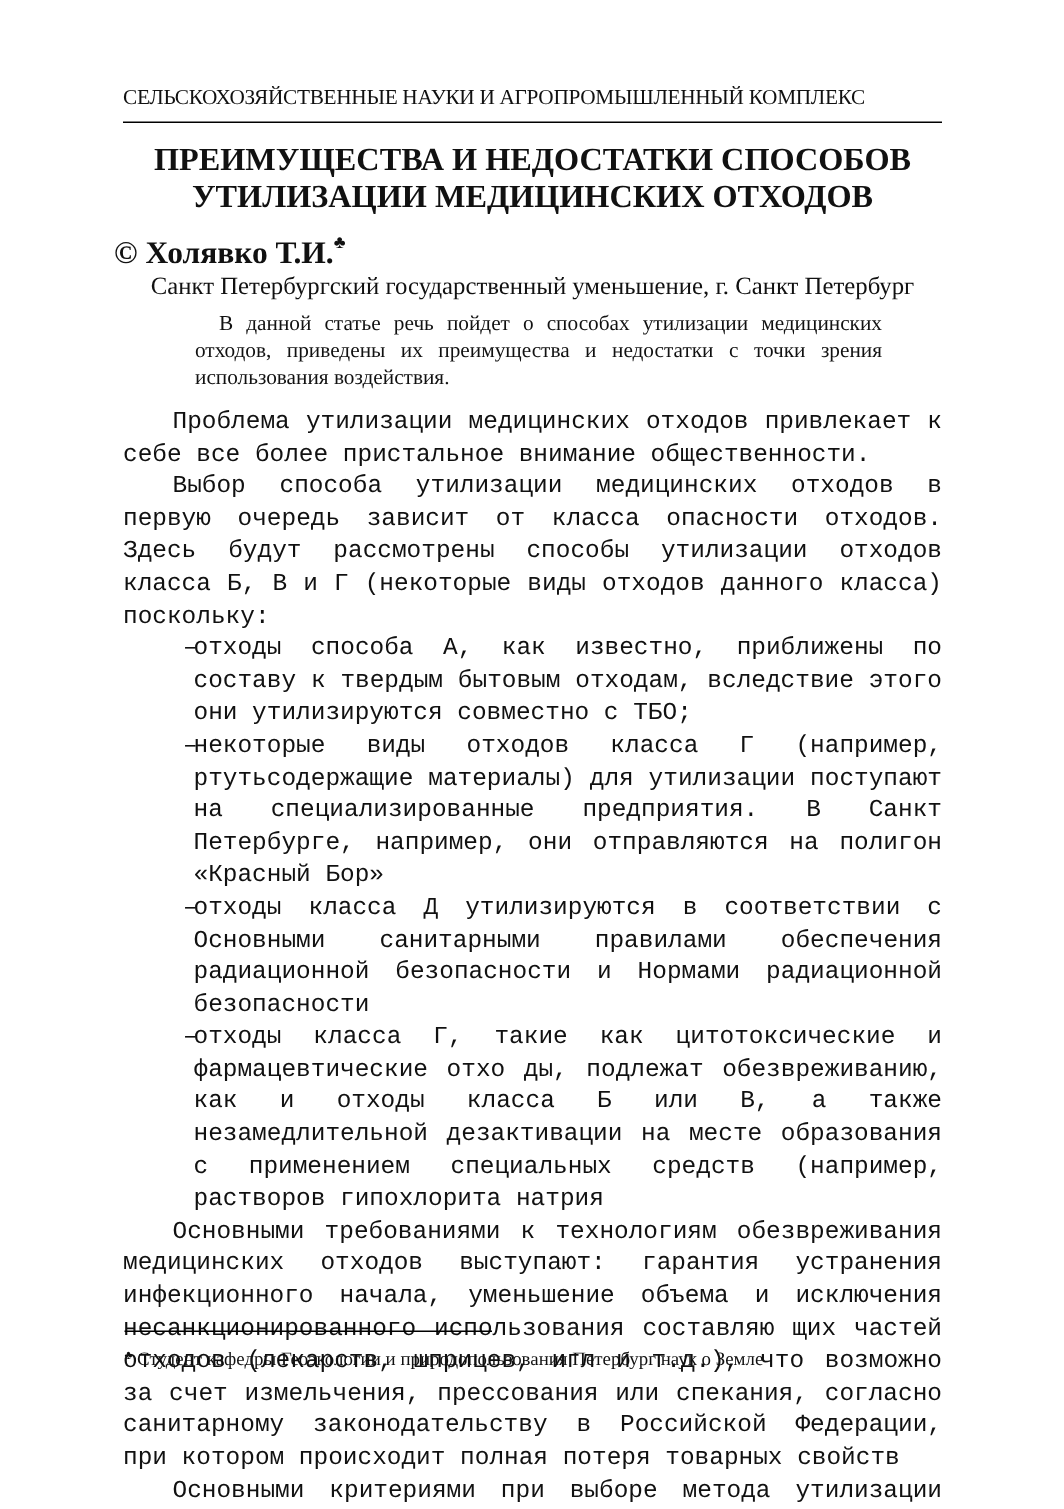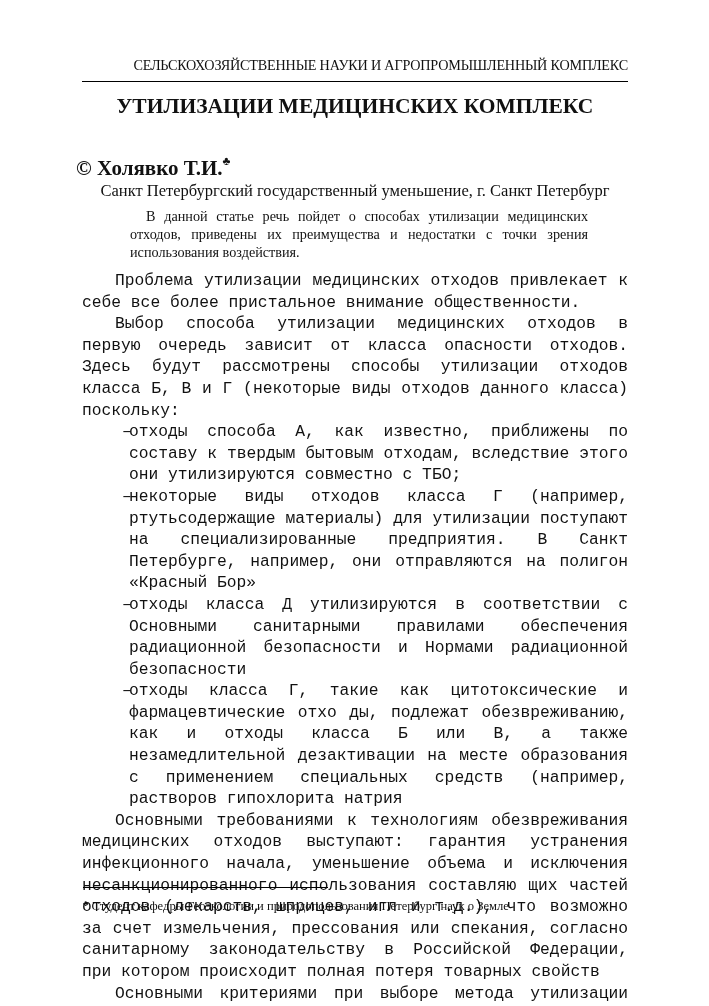--- a/index.html
+++ b/index.html
@@ -1,19 +1,19 @@
 <!DOCTYPE html>
 <html><head>
 <meta charset="utf-8">
 <style>
   html, body { margin:0; padding:0; background:#ffffff; }
   body { width:709px; height:1006px; position:relative; overflow:hidden;
          font-family:"Liberation Serif", serif; color:#111; }
   .abs { position:absolute; }
-  .running-head { left:82px; width:546px; top:57px; text-align:right; font-size:14.2px; letter-spacing:-0.2px; }
+  .running-head { left:82px; width:546px; top:57px; text-align:left; font-size:14.2px; letter-spacing:-0.2px; }
   .head-rule { left:82px; width:546px; top:81px; height:0; border-top:1.4px solid #000; }
   .title { left:60px; width:590px; top:94px; text-align:center; font-weight:bold; font-size:21.5px; line-height:25px; }
   .author { left:76px; width:590px; top:156px; text-align:left; font-weight:bold; font-size:21px; }
   .author sup { font-size:12px; vertical-align:top; position:relative; top:-2px; }
   .affil { left:60px; width:590px; top:181px; text-align:center; font-size:16.5px; }
   .abstract { left:130px; width:458px; top:207px; font-size:14.2px; line-height:18px; text-align:justify; text-indent:16px; }
   .body { left:82px; width:546px; top:270px; font-size:16.3px; line-height:21.6px;font-family:Liberation Mono, monospace; }
   .para { text-align:justify; text-indent:33px; margin:0; }
   .list { margin:0; padding:0; list-style:none; }
   .list li { position:relative; padding-left:47px; margin-left:0; text-align:justify; }
@@ -24,21 +24,22 @@
   .footnote { left:83px; top:899px; font-size:12.6px; }
   .footnote sup { font-size:8px; vertical-align:top; }
 </style>
 </head>
 <body>
 
 <div class="abs running-head">СЕЛЬСКОХОЗЯЙСТВЕННЫЕ НАУКИ И АГРОПРОМЫШЛЕННЫЙ КОМПЛЕКС</div>
 <div class="abs head-rule"></div>
 
 <div class="abs title">
-  <div>УТИЛИЗАЦИИ МЕДИЦИНСКИХ КОМПЛЕКС</div>
+  <div>ПРЕИМУЩЕСТВА И НЕДОСТАТКИ СПОСОБОВ</div>
+  <div>УТИЛИЗАЦИИ МЕДИЦИНСКИХ ОТХОДОВ</div>
 </div>
 
 <div class="abs author">
   <span>© Холявко Т.И.</span><sup>♣</sup>
 </div>
 
 <div class="abs affil">Санкт Петербургский государственный уменьшение, г. Санкт Петербург</div>
 
 <div class="abs abstract">В данной статье речь пойдет о способах утилизации медицинских отходов, приведены их преимущества и недостатки с точки зрения использования воздействия.</div>
 

